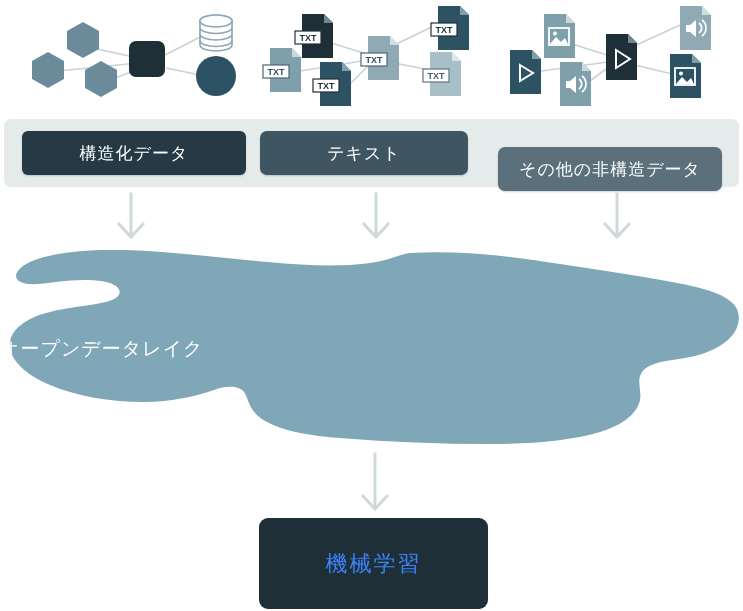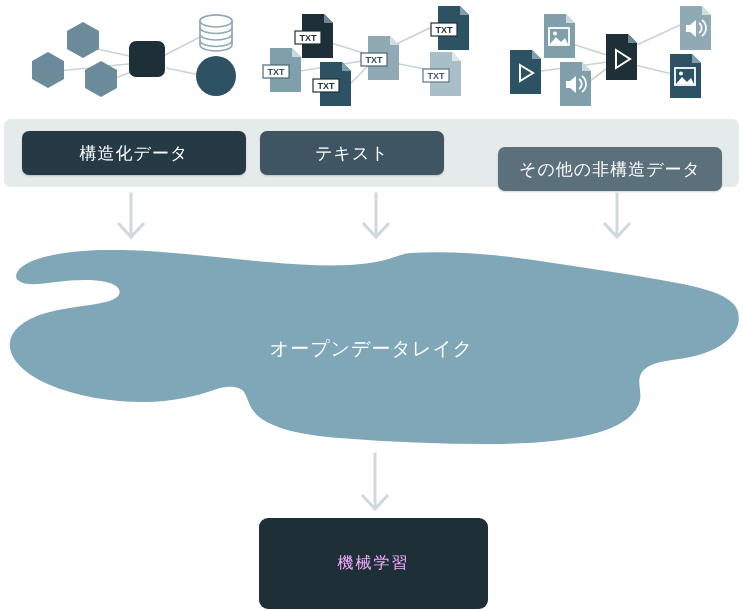--- a/index.html
+++ b/index.html
@@ -30,49 +30,48 @@
   .cat-btn{
     position:absolute;top:12px;height:44px;
     border-radius:7px;
     display:flex;align-items:center;justify-content:center;
     color:#ffffff;
     font-size:17px;
     letter-spacing:1px;
     box-sizing:border-box;
     box-shadow:0 1px 2px rgba(0,0,0,.18);
   }
-  #cat-structured{left:18px;width:224px;background:#253a45;}
-  #cat-text{left:256px;width:184px;background:#3f5662;}
+  #cat-structured{left:18px;width:224px;background:#253a45;border-radius:6px;}
+  #cat-text{left:256px;width:208px;background:#3f5662;}
   #cat-other{left:494px;width:224px;background:#5c707c;margin-top:16px;}
 
   
   #arrows-top{position:absolute;left:0;top:190px;width:743px;height:62px;}
   #arrow-bottom{position:absolute;left:0;top:450px;width:743px;height:72px;}
 
   
   #datalake{position:absolute;left:0;top:250px;width:743px;height:205px;}
   #datalake-label{
     position:absolute;left:0;top:336px;width:743px;
-    text-align:center;
     color:#ffffff;
     font-size:19px;
     letter-spacing:1px;
     pointer-events:none;
   }
 
   
   #ml-box{
     position:absolute;left:259px;top:518px;
     width:229px;height:91px;
     background:#1f2f38;
     border-radius:9px;
     display:flex;align-items:center;justify-content:center;
   }
   #ml-label{
-    color:#f0abfc;font-size:16px;letter-spacing:2px;
+    color:#3b82f6;font-size:22px;letter-spacing:2px;
   }
 </style>
 </head>
 <body>
 
 <div id="stage">
 
   <div class="cluster" id="cluster-structured">
     <svg width="256" height="118" viewBox="0 0 256 118" xmlns="http://www.w3.org/2000/svg">
       <g stroke="#c9d2d4" stroke-width="1.6" fill="none">

